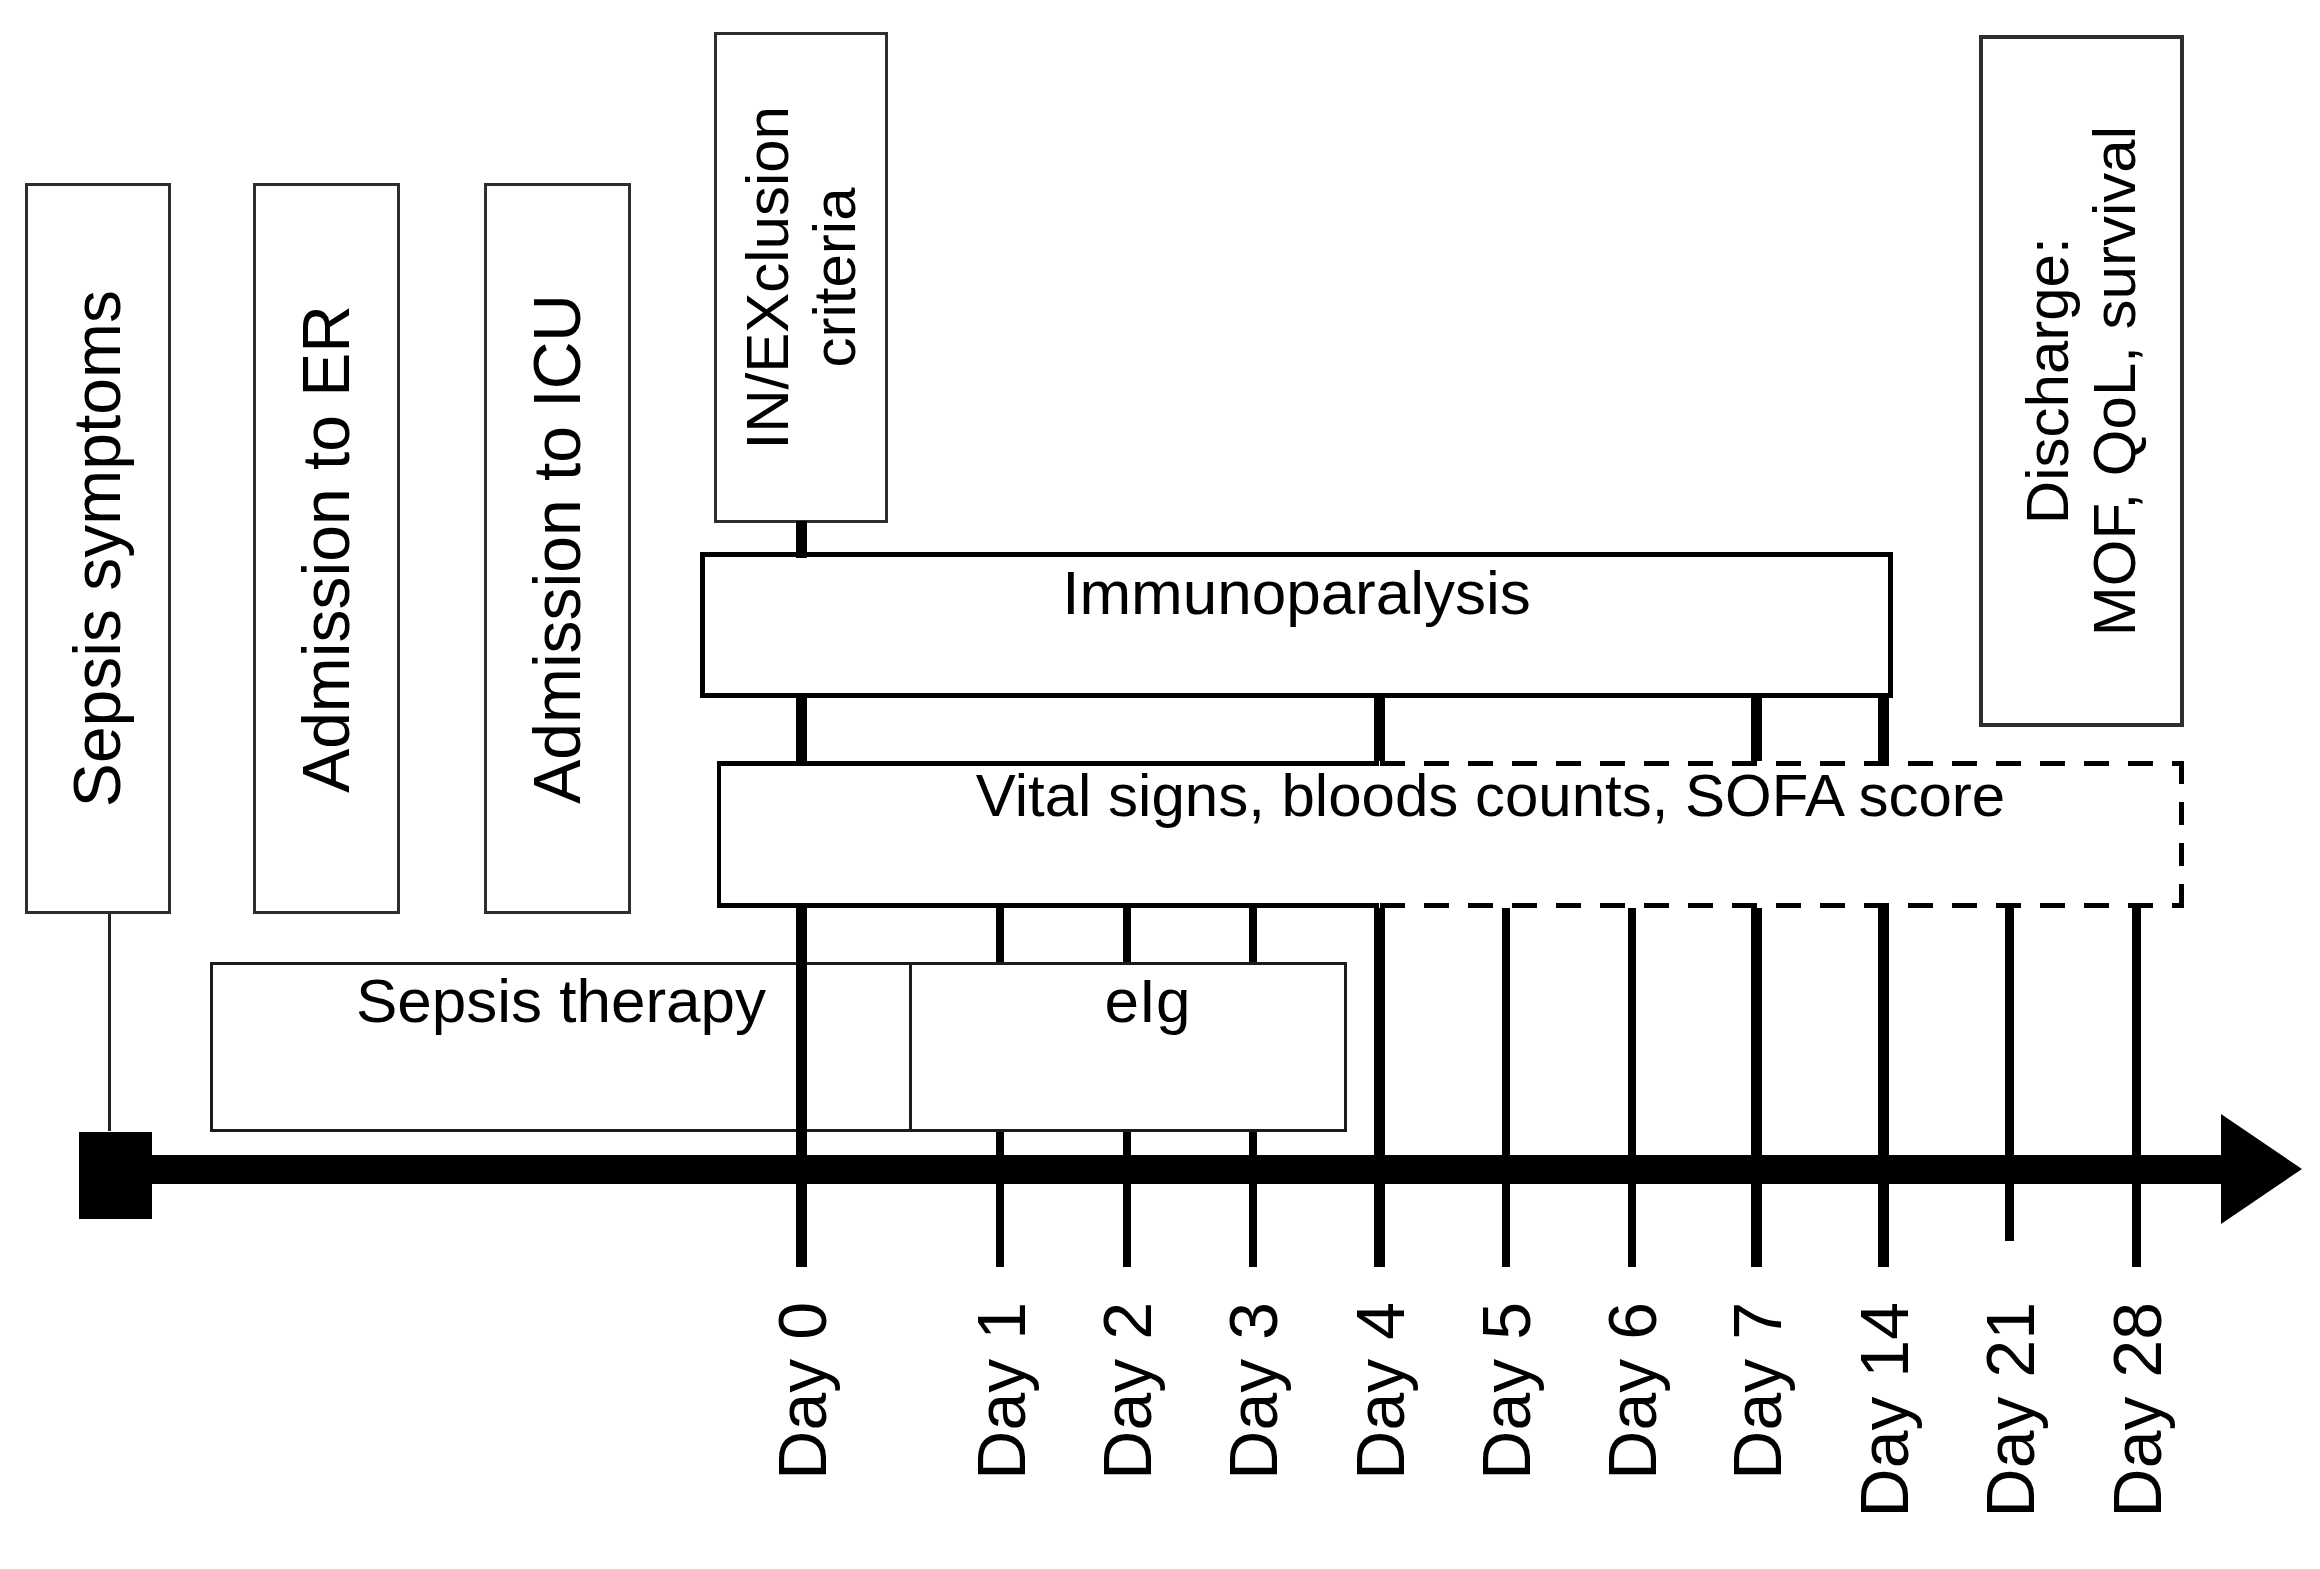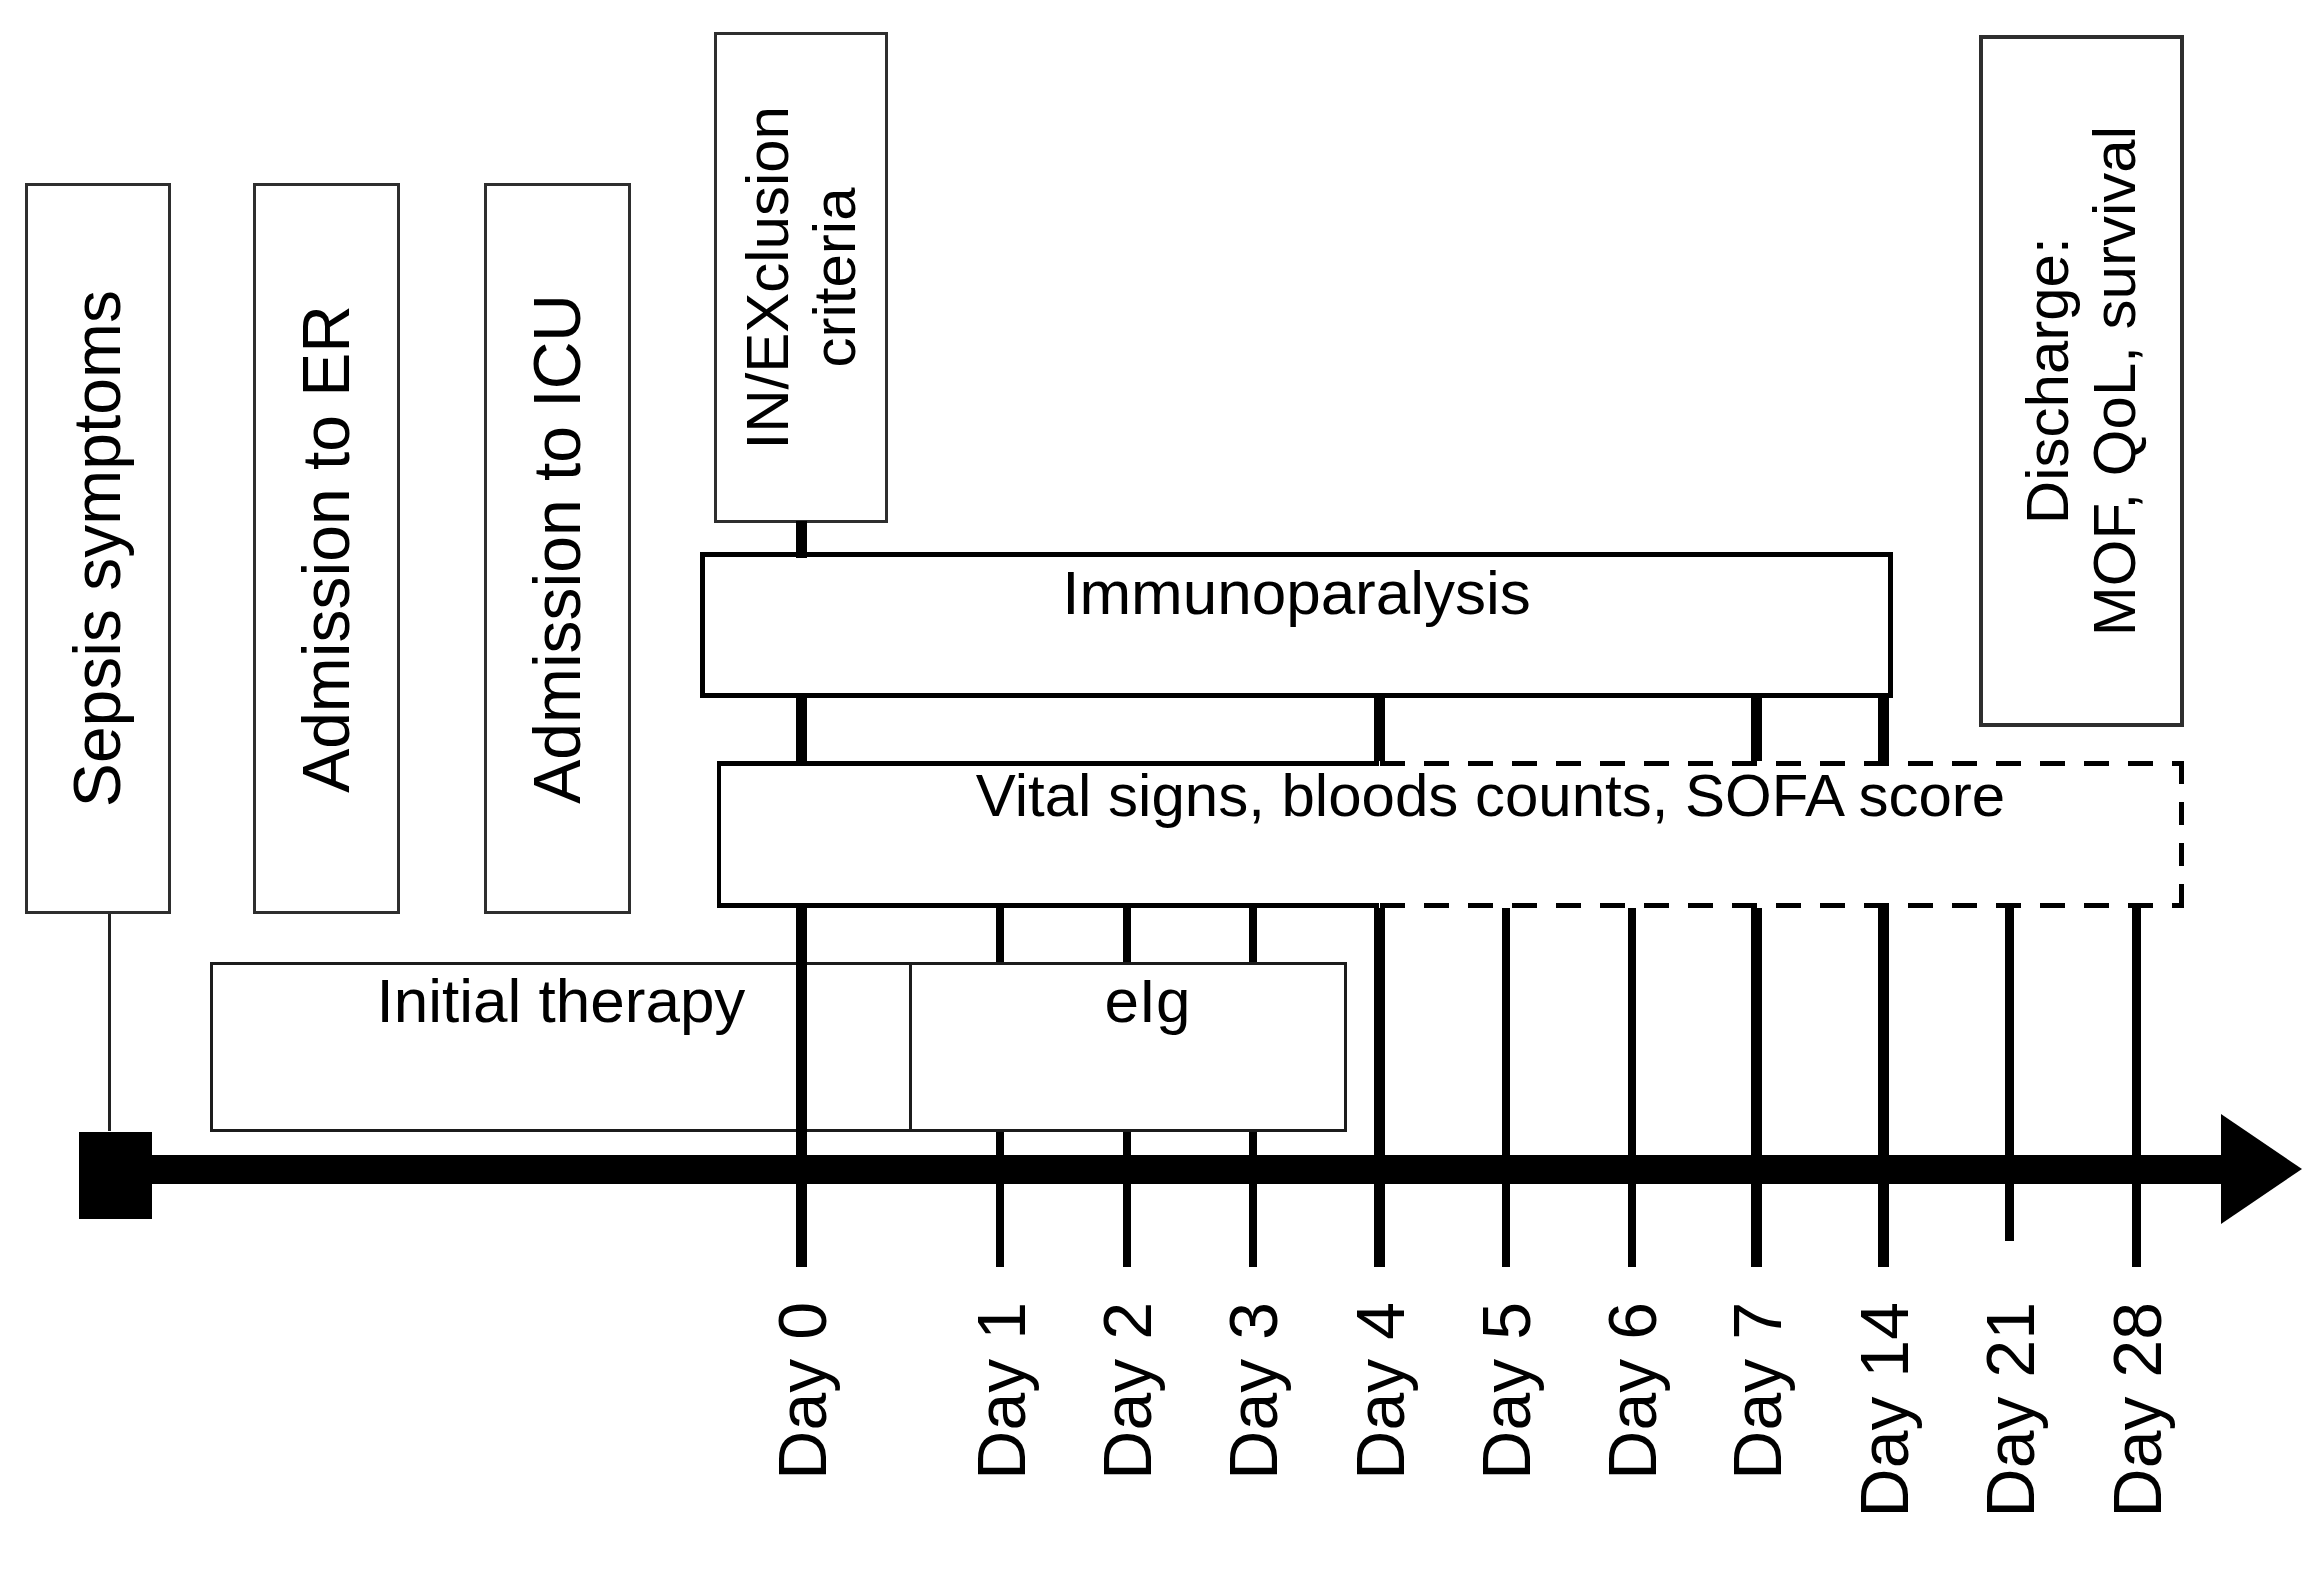--- a/index.html
+++ b/index.html
@@ -72,21 +72,21 @@
     <span>Vital signs, bloods counts, SOFA score</span>
   </div>
   <div class="seg" style="left:717px;  top:761px; width:662px; height:4.8px;"></div>
   <div class="dash-h" style="left:1380px; top:761px; width:804px; height:4.8px;"></div>
   <div class="seg" style="left:717px;  top:903px; width:662px; height:4.8px;"></div>
   <div class="dash-h" style="left:1380px; top:903px; width:804px; height:4.8px;"></div>
   <div class="seg" style="left:717px;  top:761px; width:3.9px;  height:147px;"></div>
   <div class="dash-v" style="left:2179px; top:761px; width:4.8px;  height:147px;"></div>
 
   <div class="hbox f64" style="left:210px; top:962px; width:702px; height:170px; border:3.9px solid #1c1c1c;">
-    <span>Initial therapy</span>
+    <span>Sepsis therapy</span>
   </div>
   <div class="hbox f64" style="left:909px; top:962px; width:438px; height:170px; border:3.9px solid #1c1c1c;padding-left:39px;">
     <span>eIg</span>
   </div>
 
   <div class="thinline" style="left:108px; top:914px; width:2.9px; height:217px;"></div>
 
   <div class="seg" style="left:796px; top:521px; width:10.6px; height:37px;"></div>
   <div class="seg" style="left:796px; top:698px; width:10.6px; height:63px;"></div>
   <div class="seg" style="left:796px; top:908px; width:10.6px; height:359px;"></div>

